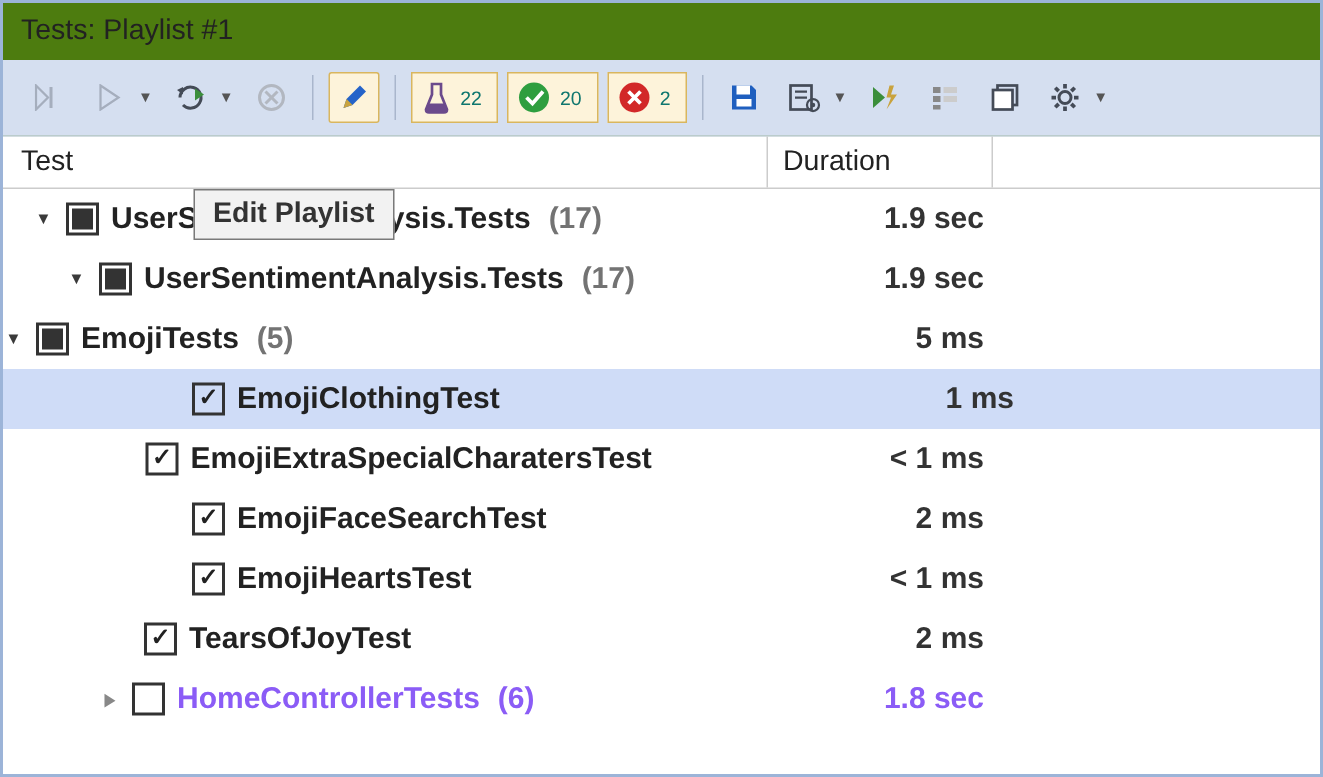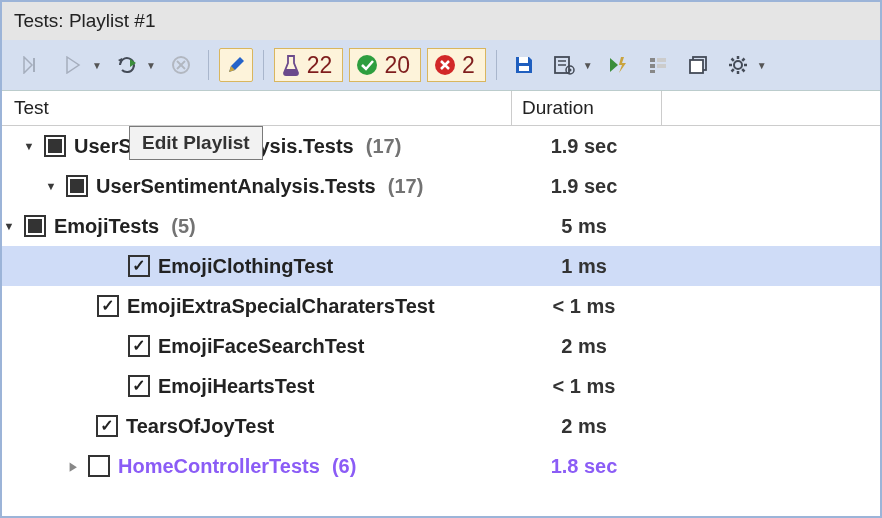--- a/index.html
+++ b/index.html
@@ -6,21 +6,21 @@
     body {
       font-family: "Segoe UI", -apple-system, sans-serif;
       font-size: 17px;
       background: #fff;
       width: 882px;
       height: 518px;
       overflow: hidden;
       border: 2px solid #9cb4d8;
     }
     .titlebar {
-      background: #e5e5e5;
+      background: #4d7c0f;
       color: #222;
       padding: 8px 12px;
       font-size: 19px;
     }
     .toolbar {
       background: #d5dff0;
       display: flex;
       align-items: center;
       padding: 8px 14px;
       gap: 6px;
@@ -47,22 +47,22 @@
       border: 1px solid #d9b65e;
     }
     .tb-chip {
       display: flex;
       align-items: center;
       gap: 6px;
       background: #fdf3da;
       border: 1px solid #d9b65e;
       padding: 3px 10px 3px 6px;
       height: 34px;
-      font-size: 23px;
-      color: #7f1d1d;
+      font-size: 13px;
+      color: #0f766e;
     }
     .tb-drop {
       font-size: 10px;
       color: #555;
       margin-left: -4px;
       margin-right: 2px;
     }
     .columns {
       display: flex;
       border-bottom: 1px solid #ccc;
@@ -82,32 +82,32 @@
     }
     .tree { position: relative; font-weight: bold; }
     .row {
       display: flex;
       align-items: center;
       height: 40px;
       font-size: 20px;
     }
     .row .dur {
       flex: 0 0 152px;
-      text-align: center;
+      text-align: right;
       padding-right: 8px;
       color: #333;
     }
     .row .name {
       flex: 0 0 510px;
       display: flex;
       align-items: center;
       gap: 8px;
       color: #222;
     }
-    .row.sel { background: #cfdcf7; }
+    .row.sel { background: #cfdcf7; gap: 20px; }
     .row.dim .name-text, .row.dim .count, .row.dim .dur { color: #8b5cf6; }
     .row .count { color: #737373; margin-left: 4px; }
     .arrow {
       width: 14px;
       display: inline-flex;
       justify-content: center;
       color: #3a3a3a;
       font-size: 13px;
     }
     .arrow.open::before { content: "▼"; font-size: 11px; }

